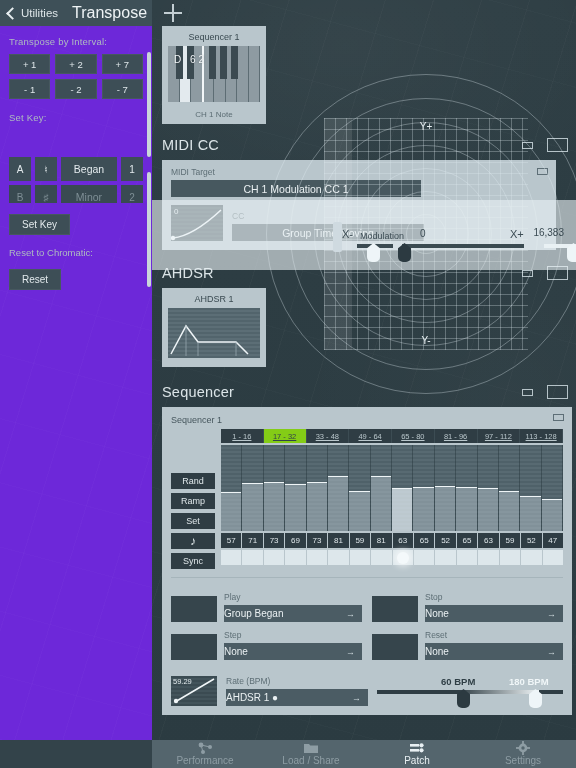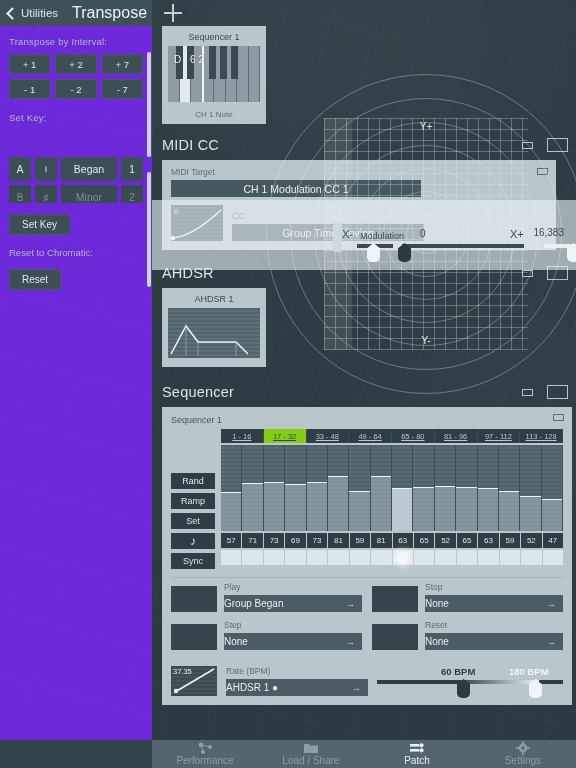--- a/index.html
+++ b/index.html
@@ -184,21 +184,21 @@
 
   .gates-row { display: grid; grid-template-columns: repeat(16, 1fr); height: 15px; margin-top: 2px; gap: 1px; }
   .gate-cell { background: #dde7eb; cursor: pointer; position: relative; }
   .gate-cell.on::after {
     content:""; position:absolute; left:50%; top:50%; transform: translate(-50%,-50%);
     width: 12px; height: 12px; border-radius: 50%; background: #f4f9fb;
     box-shadow: 0 0 6px 3px rgba(255,255,255,.55);
   }
 
   
-  .trig-wrap { margin-top: 8px; border-top: 1px solid #a6b5bb; padding-top: 4px; }
+  .trig-wrap { margin-top: 8px; border-top: 1px solid #a6b5bb; padding-top: 14px; }
   .trig-row { display: flex; gap: 10px; margin-bottom: 8px; }
   .trig-cell { flex: 1; display: flex; align-items: flex-end; gap: 7px; }
   .trig-pad { width: 46px; height: 26px; background: #36454c; flex: none; cursor: pointer; }
   .trig-col { flex: 1; }
   .trig-lbl { font-size: 8.5px; color: #5d6e75; margin-bottom: 3px; }
   .trig-field {
     height: 17px; background: #4b5c64; display: flex; align-items: center; justify-content: flex-start;
     font-size: 10px; color: #eaf0f2; position: relative; cursor: pointer;
   }
   .arrow-r { position: absolute; right: 7px; top: 50%; transform: translateY(-50%);
@@ -591,21 +591,21 @@
               <div class="trig-field">
                 <span>None</span>
                 <span class="arrow-r">→</span>
               </div>
             </div>
           </div>
         </div>
 
         <div class="rate-row">
           <div class="rate-curve">
-            <span class="rate-curve-val">37.35</span>
+            <span class="rate-curve-val">59.29</span>
             <svg width="46" height="30" viewBox="0 0 46 30" style="position:absolute;left:0;top:0">
               <line x1="4" y1="26" x2="43" y2="3" stroke="#f1f6f8" stroke-width="1.5"></line>
               <circle cx="5" cy="25" r="2.2" fill="#f1f6f8"></circle>
             </svg>
           </div>
           <div class="trig-col" style="max-width:142px">
             <div class="trig-lbl">Rate (BPM)</div>
             <div class="trig-field">
               <span>AHDSR 1  ●</span>
               <span class="arrow-r">→</span>

